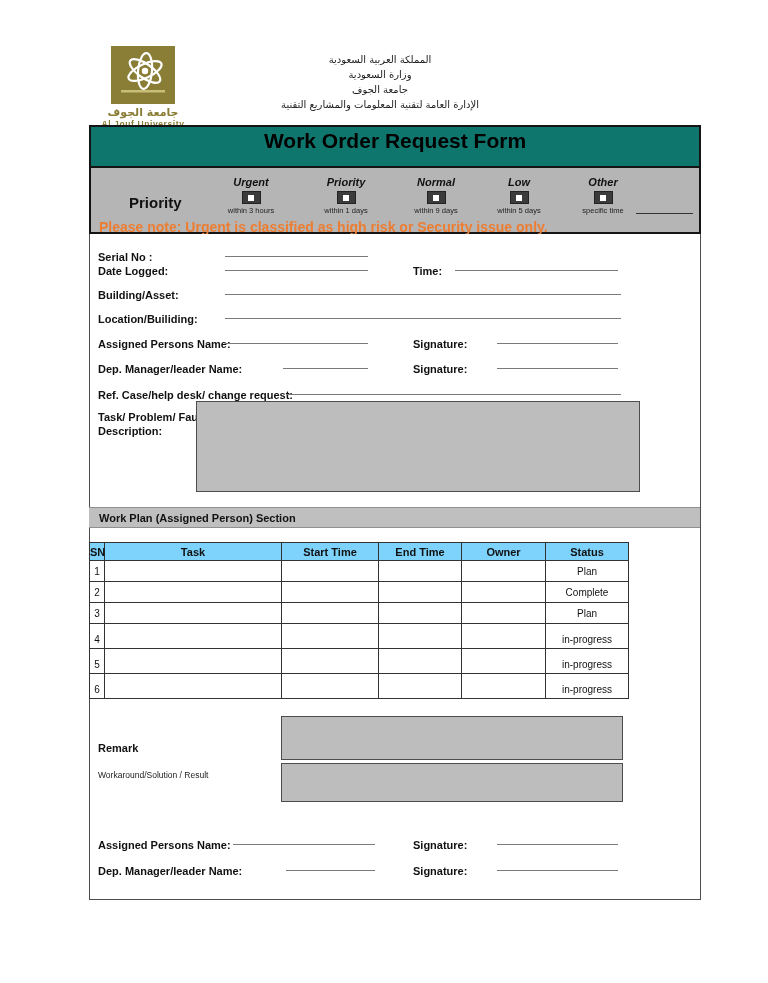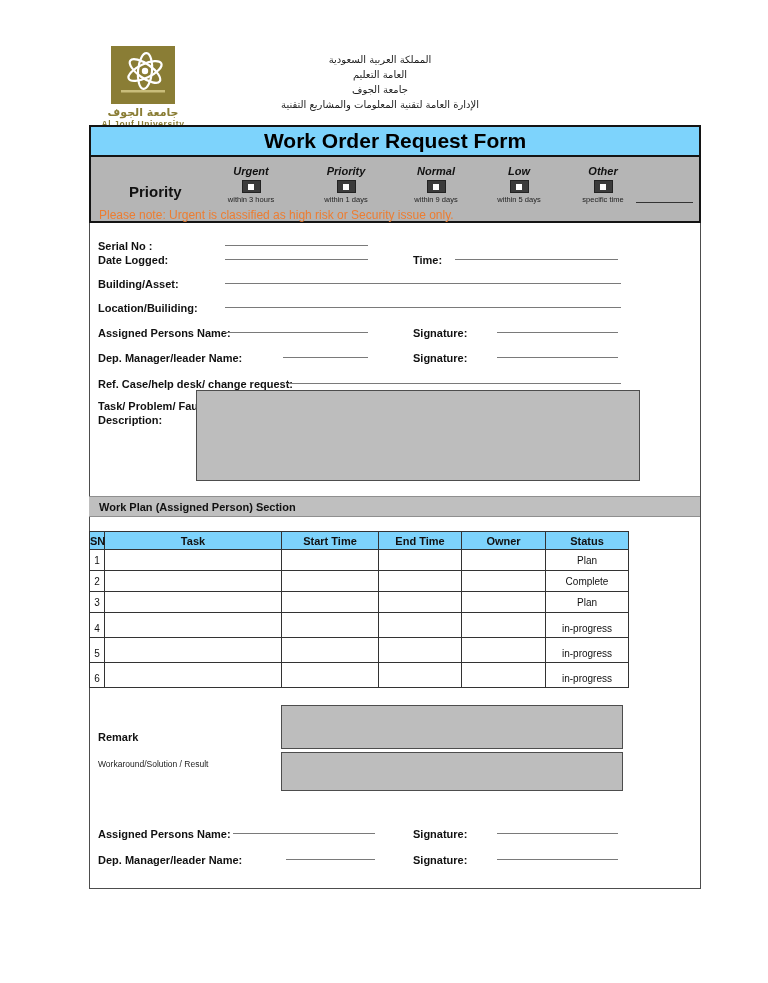--- a/index.html
+++ b/index.html
@@ -9,32 +9,32 @@
   
   .logo-block { position:absolute; left:88px; top:46px; width:110px; text-align:center; }
   .logo-emblem { width:64px; height:58px; margin:0 auto; display:block; }
   .logo-ar { font-family:"DejaVu Sans",sans-serif; direction:rtl; color:#8a7d35; font-weight:bold; font-size:11px; margin-top:2px; }
   .logo-en { color:#8a7d35; font-weight:bold; font-size:8.5px; letter-spacing:0.6px; }
   .gov-lines { position:absolute; left:200px; top:52px; width:360px; text-align:center;
                font-family:"DejaVu Sans",sans-serif; direction:rtl; font-size:10px; color:#1c1c1c; line-height:15px; }
 
   
   .form-frame { position:absolute; left:89px; top:125px; width:612px; }
-  .title-box { height:32px; background:#7dd3fc; border:2px solid #141414; text-align:center;
+  .title-box { height:43px; background:#0f766e; border:2px solid #141414; text-align:center;
                font-size:21px; font-weight:bold; color:#000; line-height:27px; }
   .priority-band { position:relative; height:66px; background:#b5b5b5; border:2px solid #141414; border-top:none; }
   .priority-label { position:absolute; left:38px; top:26px; font-size:15px; font-weight:bold; color:#111; }
   .opt { position:absolute; top:8px; width:100px; text-align:center; }
   .opt-label { font-size:11px; font-weight:bold; color:#111;font-style:italic; }
   .cb { width:19px; height:13px; background:#3b3b3b; border:1px solid #222; margin:3px auto 2px auto;
         display:flex; align-items:center; justify-content:center; }
   .cb::after { content:''; display:block; width:6px; height:6px; background:#ffffff; }
   .opt-cap { font-size:7.5px; color:#222; }
   .other-line { position:absolute; left:545px; top:33px; width:57px; height:13px; border-bottom:1px solid #333; }
-  .priority-note { position:absolute; left:8px; top:51px; font-size:12px; font-weight:normal; color:#ed7d31; }
+  .priority-note { position:absolute; left:8px; top:51px; font-size:14px; font-weight:bold; color:#ed7d31; }
 
   
   .main-box { position:relative; height:666px; background:#ffffff; border:1px solid #4d4d4d; border-top:none; }
   .lbl { position:absolute; font-size:11px; font-weight:bold; color:#111; white-space:nowrap;margin-top:8px; }
   .lbl-sm { position:absolute; font-size:8.5px; font-weight:normal; color:#222; white-space:nowrap; }
   .fline { position:absolute; height:13px; border-bottom:1px solid #7a7a7a; }
   .gray-box { position:absolute; background:#bdbdbd; border:1px solid #4d4d4d; }
 
   .wp-band { position:absolute; left:-1px; top:273px; width:611px; height:21px; background:#bfbfbf;
              border-top:1px solid #8f8f8f; border-bottom:1px solid #8f8f8f; }
@@ -61,21 +61,21 @@
       </g>
       <circle cx="34" cy="25" r="3.2" fill="#ffffff"></circle>
       <rect x="10" y="44" width="44" height="2.5" fill="#c9bd7a"></rect>
     </svg>
     <div class="logo-ar">جامعة الجوف</div>
     <div class="logo-en">Al Jouf University</div>
   </div>
 
   <div class="gov-lines">
     <div>المملكة العربية السعودية</div>
-    <div>العامة التعليم</div>
+    <div>وزارة السعودية</div>
     <div>جامعة الجوف</div>
     <div>الإدارة العامة لتقنية المعلومات والمشاريع التقنية</div>
   </div>
 
   <div class="form-frame">
 
     <div class="title-box">Work Order Request Form</div>
 
     <div class="priority-band">
       <div class="priority-label">Priority</div>

